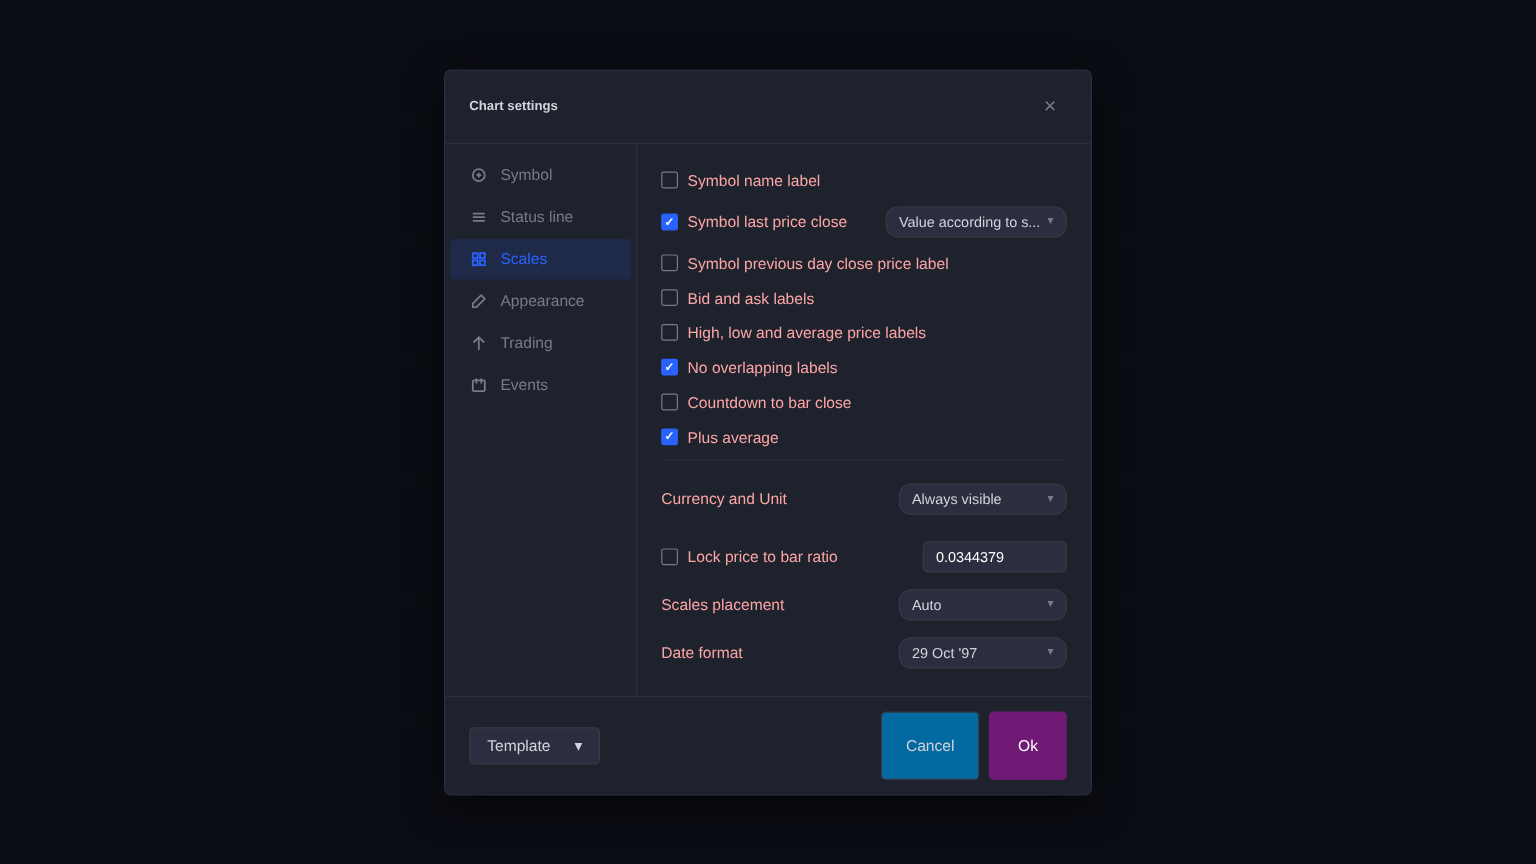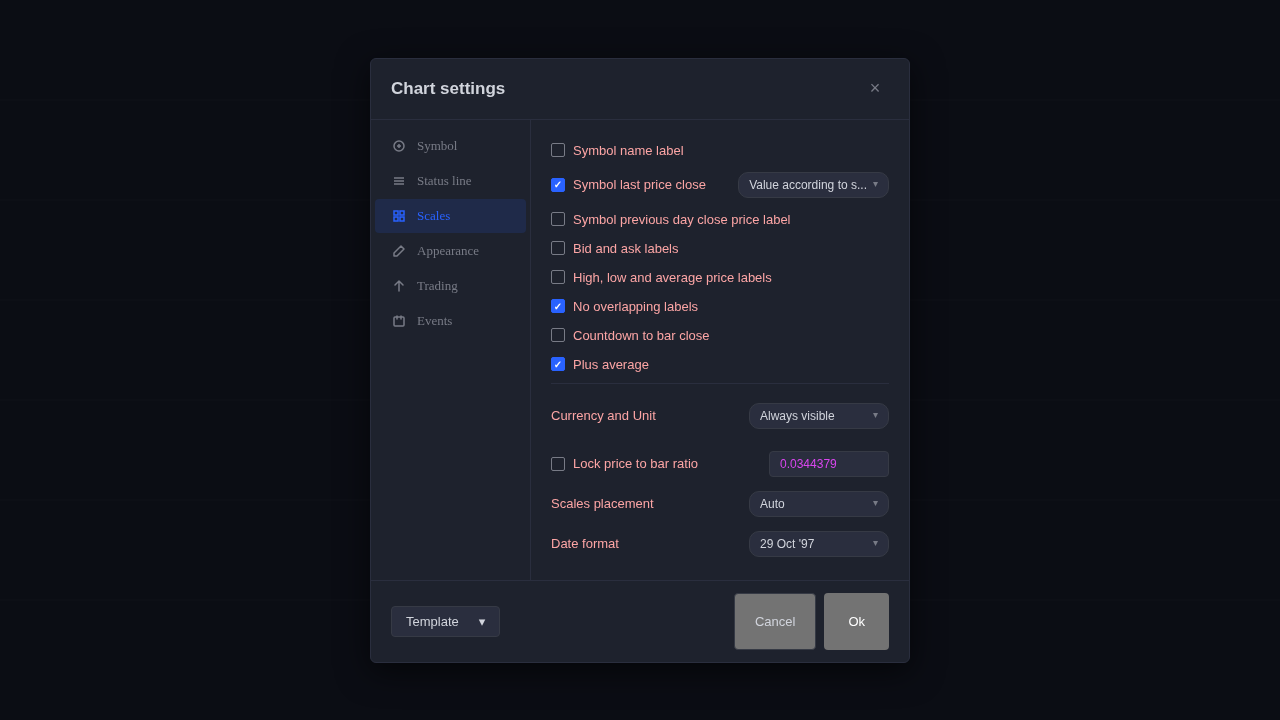--- a/index.html
+++ b/index.html
@@ -44,21 +44,21 @@
 
     .dialog-header {
       display: flex;
       align-items: center;
       justify-content: space-between;
       padding: 16px 20px;
       border-bottom: 1px solid #2a2e3e;
     }
 
     .dialog-title {
-      font-size: 17px;
+      font-size: 11px;
       font-weight: 600;
       color: #d1d4dc;
     }
 
     .close-btn {
       background: none;
       border: none;
       color: #787b86;
       cursor: pointer;
       font-size: 18px;
@@ -87,21 +87,20 @@
     .nav-item {
       display: flex;
       align-items: center;
       gap: 10px;
       padding: 9px 16px;
       cursor: pointer;
       color: #787b86;
       font-size: 13px;
       border-radius: 4px;
       margin: 1px 4px;
-      font-family: Liberation Serif, serif;
     }
     .nav-item.active {
       background: #2962ff22;
       color: #2962ff;
     }
     .nav-item.active .nav-icon { color: #2962ff; }
 
     .nav-icon {
       width: 16px;
       height: 16px;
@@ -228,31 +227,31 @@
       align-items: center;
       gap: 20px;
     }
 
     .footer-actions {
       display: flex;
       gap: 8px;
     }
 
     .btn-cancel {
-      background: #737373;
+      background: #0369a1;
       border: 1px solid #363a45;
       border-radius: 4px;
       padding: 7px 20px;
       font-size: 13px;
       color: #d1d4dc;
       cursor: pointer;
     }
 
     .btn-ok {
-      background: #737373;
+      background: #701a75;
       border: none;
       border-radius: 4px;
       padding: 21px 24px;
       font-size: 13px;
       color: white;
       cursor: pointer;
       font-weight: 500;
     }
 
     .section-divider {
@@ -431,21 +430,21 @@
           </div>
         </div>
 
         <div class="section-divider"></div>
 
         <div class="setting-row">
           <div class="setting-left">
             <div class="checkbox"></div>
             <span class="setting-label">Lock price to bar ratio</span>
           </div>
-          <input class="text-input" type="text" value="0.0344379" disabled="" style="background: rgb(42, 46, 62); border: 1px solid rgb(54, 58, 69); border-radius: 4px; padding: 5px 10px; font-size: 12px; color: #d946ef; width: 120px;">
+          <input class="text-input" type="text" value="0.0344379" disabled="" style="background: rgb(42, 46, 62); border: 1px solid rgb(54, 58, 69); border-radius: 4px; padding: 5px 10px; font-size: 12px; color: #ffffff; width: 120px;">
         </div>
 
         <div class="setting-row">
           <span class="setting-label">Scales placement</span>
           <div class="dropdown">
             <span>Auto</span>
             <span class="dropdown-arrow">▾</span>
           </div>
         </div>
 

